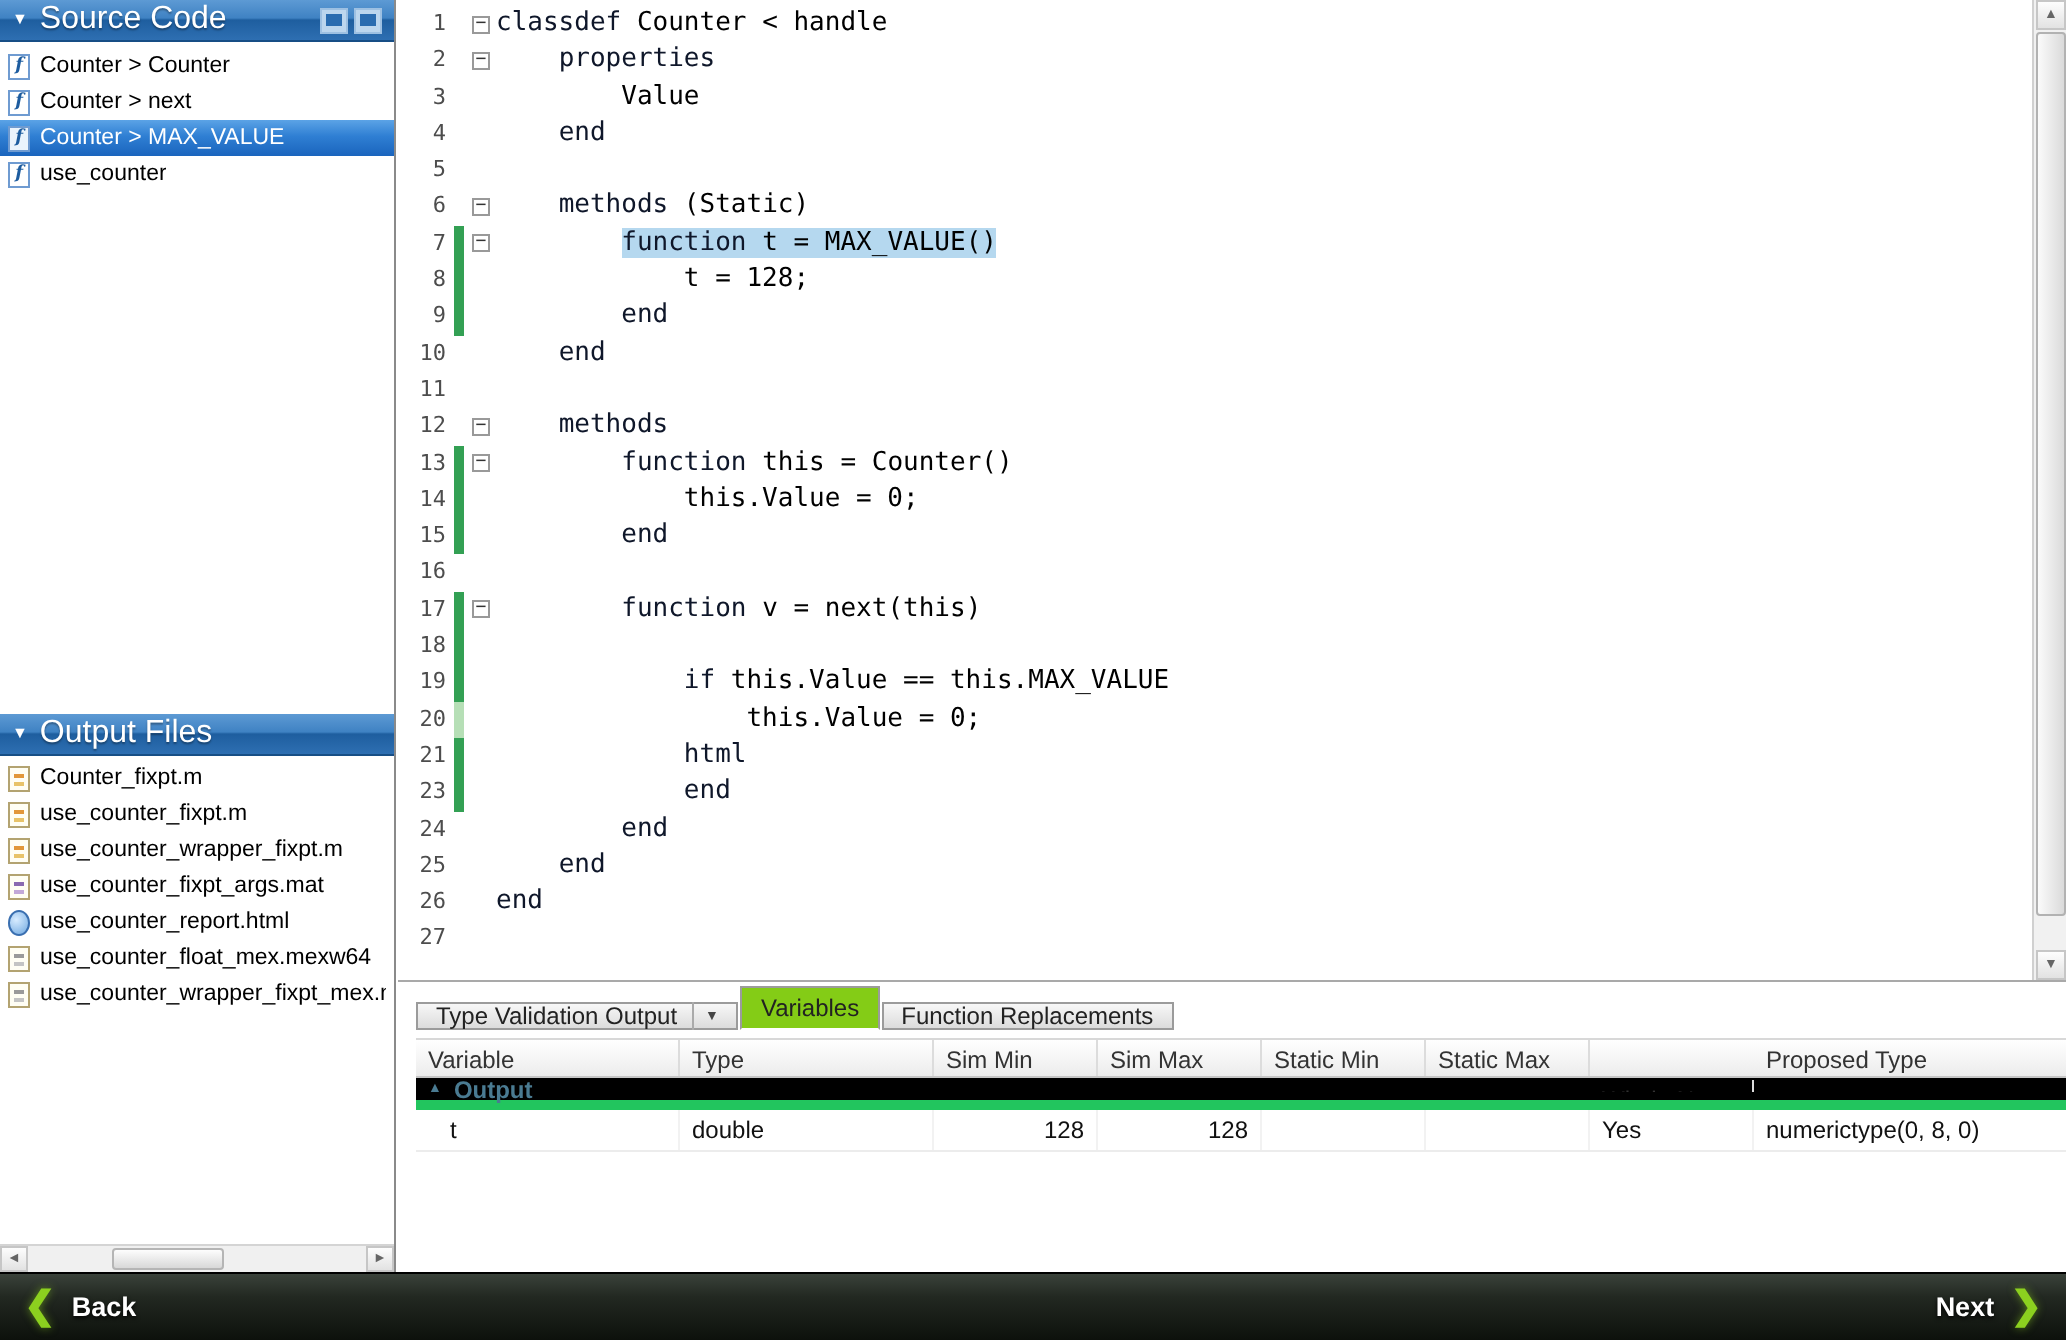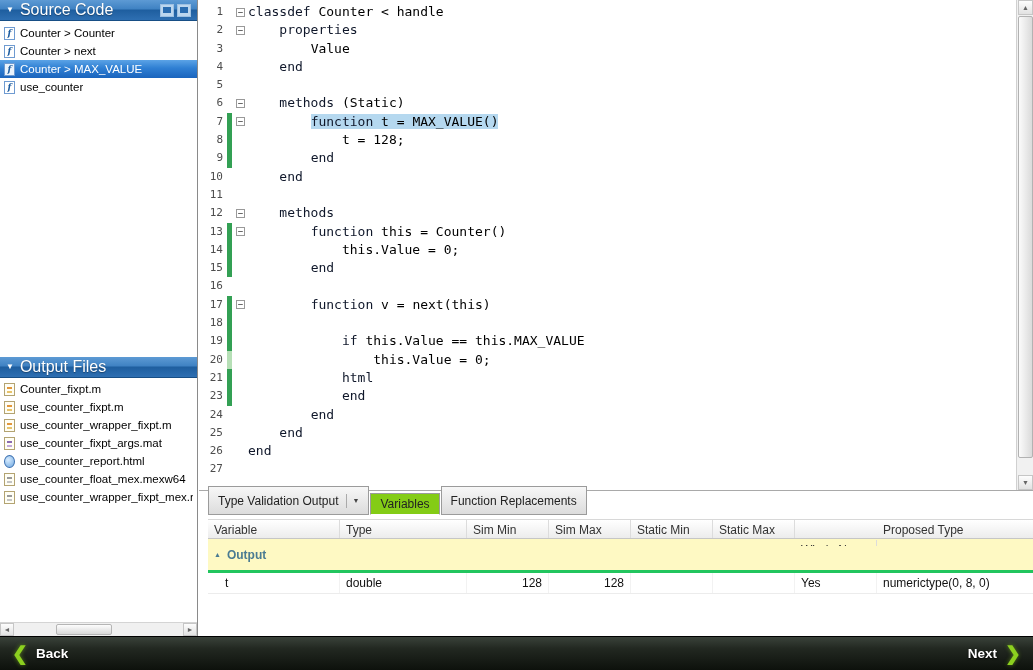--- a/index.html
+++ b/index.html
@@ -70,35 +70,35 @@
   .vscroll { flex:0 0 17px; background:#f1f1f1; border-left:1px solid #d0d0d0; position:relative; }
   .vscroll .sb-btn.up   { top:0; left:1px; width:15px; height:15px; }
   .vscroll .sb-btn.down { bottom:0; left:1px; width:15px; height:15px; }
   .vthumb { position:absolute; left:1px; top:16px; width:15px; height:442px;
             background:linear-gradient(90deg,#fbfbfb,#dadada); border:1px solid #b2b2b2; border-radius:2px; }
 
   
   .bottom { position:absolute; left:199px; top:490px; width:834px; height:146px; background:#fff;
             border-top:1px solid #a9a9a9; }
   .tabs { height:24px; display:flex; align-items:flex-end; padding-left:9px; }
-  .tab { height:29px; display:flex; align-items:center; padding:0 9px; font-size:12px; color:#222;
+  .tab { height:14px; display:flex; align-items:center; padding:0 9px; font-size:12px; color:#222;
          background:linear-gradient(#f7f7f7,#dcdcdc); border:1px solid #9b9b9b; margin-right:1px;
          white-space:nowrap; cursor:default; }
   .tab.active { background:#84cc16; border-bottom-color:#fff; height:22px; }
   .tab .dd { font-size:7px; color:#444; margin-left:7px; padding-left:6px; border-left:1px solid #aaa;
              height:14px; display:flex; align-items:center; }
 
   .table { margin:4px 0 0 9px; width:825px; }
   .thead { display:flex; height:20px; background:linear-gradient(#ffffff,#ececec);
            border-top:1px solid #d8d8d8; border-bottom:1px solid #c6c6c6; }
   .th { font-size:12px; color:#333; padding:3px 6px; border-right:1px solid #dcdcdc;
         white-space:nowrap; overflow:hidden; }
-  .tgroup { display:flex; align-items:center; gap:6px; height:34px; padding-left:6px;
-            color:#4a7b92; font-weight:bold; font-size:12px; background:#fef9c3;
-            border-bottom:3px solid #22c55e; }
+  .tgroup { display:flex; align-items:center; gap:6px; height:16px; padding-left:6px;
+            color:#4a7b92; font-weight:bold; font-size:12px; background:#000000;
+            border-bottom:5px solid #22c55e; }
   .tri { font-size:7px; color:#4a7b92; }
   .tr { display:flex; height:21px; border-bottom:1px solid #ececec; background:#fff; align-items:center; }
   .td { font-size:12px; color:#111; padding:3px 6px; border-right:1px solid #f2f2f2;
         white-space:nowrap; overflow:hidden; height:100%; }
   .td.num { text-align:right; }
   .td.first { padding-left:17px; }
 
   
   .footer { position:absolute; left:0; top:636px; width:1033px; height:34px;
             background:linear-gradient(180deg,#3a423a 0%,#222821 35%,#0d110c 100%);

